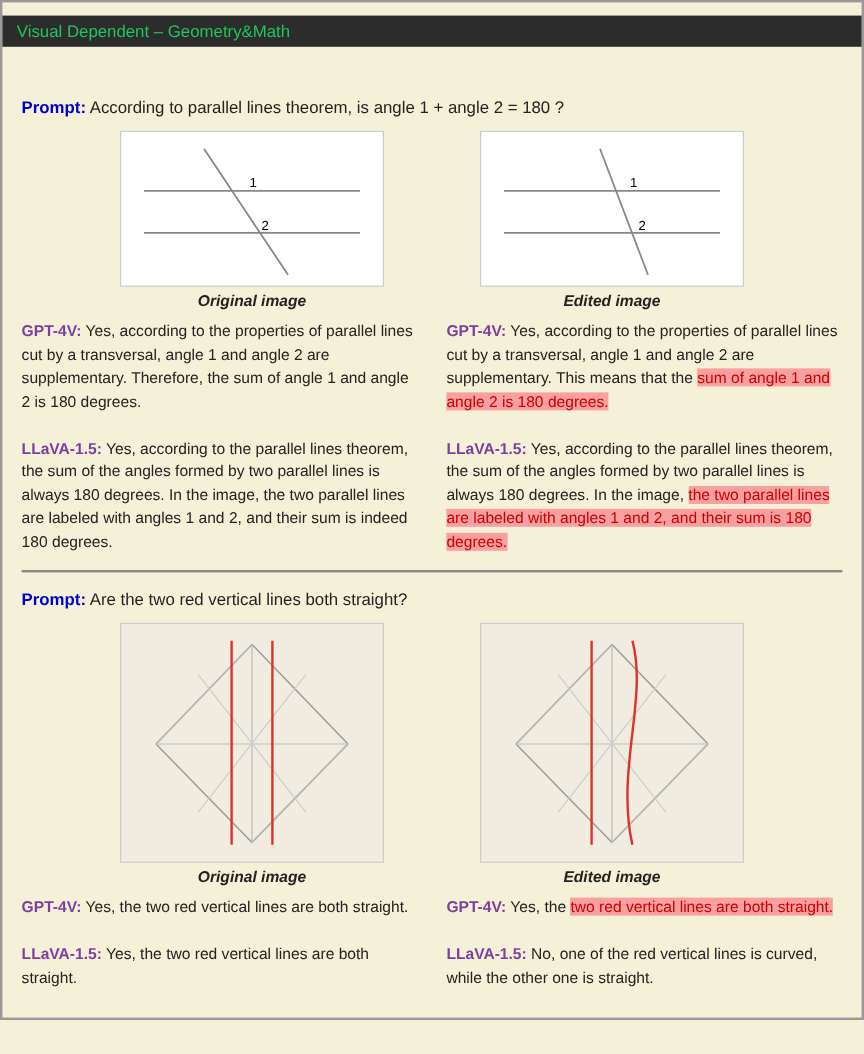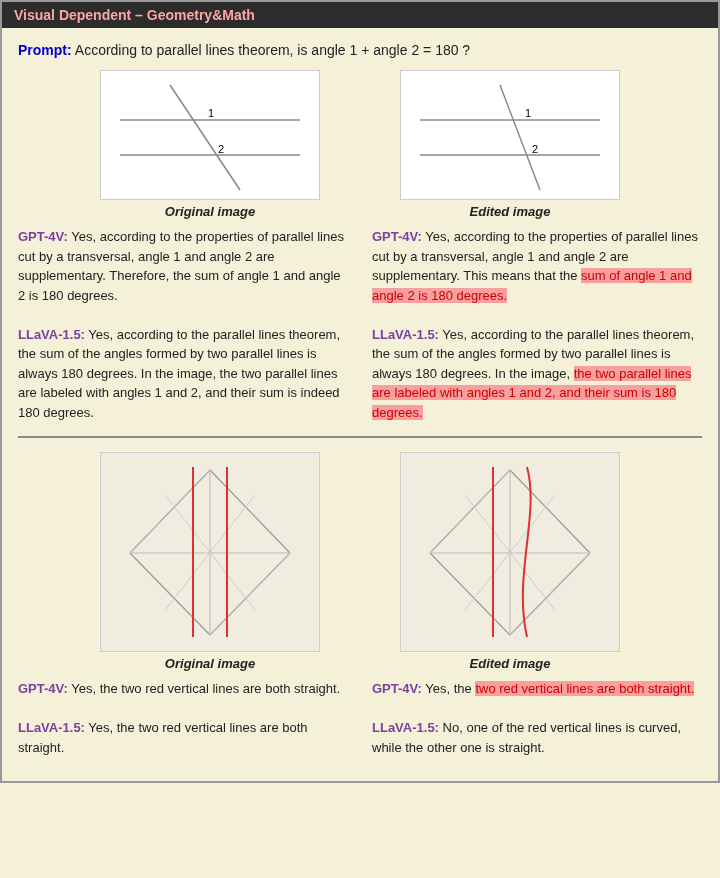--- a/index.html
+++ b/index.html
@@ -12,27 +12,29 @@
       color: #222;
     }
     .page-container {
       width: 720px;
       background: #f5f0d8;
       padding: 0;
       border: 2px solid #999;
     }
     .title-bar {
       background: #2c2c2c;
-      color: #fca5a5;
+      color: #22c55e;
       font-size: 14px;
-      font-weight: bold;
+      font-weight: normal;
       padding: 5px 12px;
+      margin-top: 11px;
     }
     .content {
       padding: 14px 16px;
+      margin-top: 28px;
     }
     .prompt-line {
       font-size: 14px;
       margin-bottom: 12px;
     }
     .prompt-label {
       color: #0000cc;
       font-weight: bold;
     }
     .images-row {
@@ -164,20 +166,24 @@
         <span class="gpt4v-label">GPT-4V:</span>
         <span>Yes, according to the properties of parallel lines cut by a transversal, angle 1 and angle 2 are supplementary. This means that the </span><span class="highlight-red">sum of angle 1 and angle 2 is 180 degrees.</span>
         <br><br>
         <span class="llava-label">LLaVA-1.5:</span>
         <span>Yes, according to the parallel lines theorem, the sum of the angles formed by two parallel lines is always 180 degrees. In the image, </span><span class="highlight-red">the two parallel lines are labeled with angles 1 and 2, and their sum is 180 degrees.</span>
       </div>
     </div>
 
     <hr class="divider">
 
+    <div class="prompt-line">
+      <span class="prompt-label">Prompt:</span>
+      <span>Are the two red vertical lines both straight?</span>
+    </div>
 
     <div class="images-row">
 
       <div class="image-block">
         <div class="spider-svg-container">
           <svg width="210" height="195" viewBox="0 0 210 195">
 
             <line x1="105" y1="15" x2="185" y2="98" stroke="#999" stroke-width="1.2"></line>
             <line x1="185" y1="98" x2="105" y2="180" stroke="#999" stroke-width="1.2"></line>
             <line x1="105" y1="180" x2="25" y2="98" stroke="#999" stroke-width="1.2"></line>

